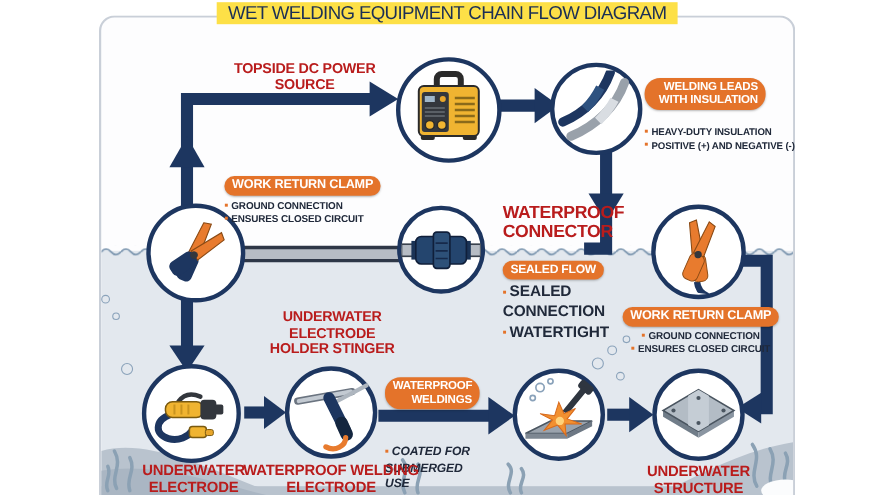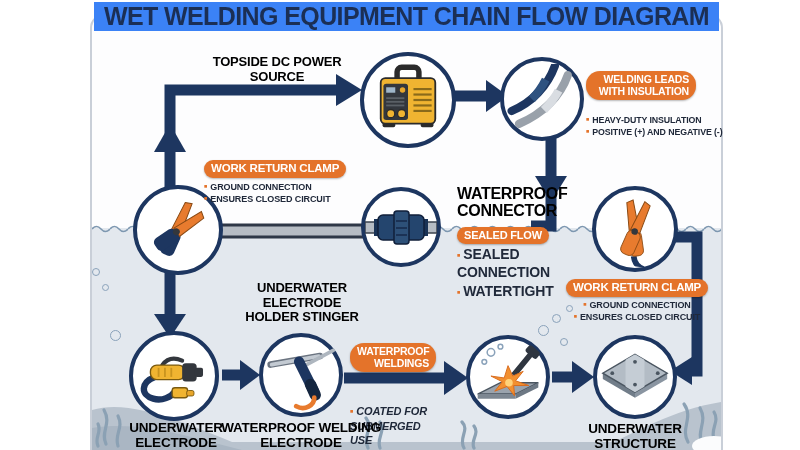--- a/index.html
+++ b/index.html
@@ -7,29 +7,29 @@
          font-family:"Liberation Sans",sans-serif;}
   
   .frame{position:absolute;left:90px;top:14px;width:633px;height:436px;
          border:2px solid #c9cfd8;border-radius:14px 14px 0 0;border-bottom:none;
          box-sizing:border-box;overflow:hidden;background:#fdfdfe;}
   .water{position:absolute;left:0;right:0;top:212px;bottom:0;background:#e3e8ee;}
   .waveline{position:absolute;left:0;top:-5px;width:100%;height:10px;}
   .seabedsvg{position:absolute;left:0;bottom:0;width:100%;height:70px;}
   
   .title{position:absolute;left:90px;top:2px;width:633px;text-align:center;z-index:30;}
-  .title span{display:inline-block;background:#3b82f6;padding:0 10px;
-        color:#1b2f55;font-size:25px;font-weight:bold;letter-spacing:-0.6px;white-space:nowrap;}
+  .title span{display:inline-block;background:#fde047;padding:0 10px;
+        color:#1b2f55;font-size:17px;font-weight:normal;letter-spacing:-0.6px;white-space:nowrap;}
   
   .node{position:absolute;background:#ffffff;border:4px solid #1d3660;border-radius:50%;
         box-sizing:border-box;display:flex;align-items:center;justify-content:center;z-index:20;}
   
   .flows{position:absolute;left:0;top:0;width:800px;height:450px;z-index:10;}
   
-  .navytext{position:absolute;color:#000000;font-weight:bold;text-align:center;
+  .navytext{position:absolute;color:#b91c1c;font-weight:bold;text-align:center;
         line-height:1.12;letter-spacing:-0.2px;z-index:25;}
   .obox{background:#e4732a;color:#ffffff;font-weight:bold;text-align:right;
         display:inline-block;padding:2px 7px;line-height:1.18;letter-spacing:-0.2px;
         box-shadow:0 1px 2px rgba(0,0,0,.28);border-radius:14px;}
   .callout{position:absolute;z-index:25;}
   .bullets{font-size:9px;font-weight:bold;color:#20293a;line-height:1.35;letter-spacing:-0.1px;}
   .bullets .bl::before{content:"\25A0";color:#e4732a;font-size:5.5px;vertical-align:2px;margin-right:3px;}
   .bubble{position:absolute;border:1.5px solid #8aa2ba;border-radius:50%;z-index:8;background:transparent;}
 </style>
 </head>
@@ -127,21 +127,21 @@
       <div class="obox" style="font-size:10.5px;width:96px;">WELDING LEADS WITH INSULATION</div>
     </div>
     <div class="bullets" style="margin-top:15px;font-size:8.8px;">
       <div class="bl">HEAVY-DUTY INSULATION</div>
       <div class="bl">POSITIVE (+) AND NEGATIVE (-)</div>
     </div>
   </div>
 
   <div class="callout" style="left:457px;top:186px;width:150px;">
     <div class="navytext" style="position:static;text-align:left;font-size:16px;line-height:1.05;letter-spacing:-0.3px;width:130px;">WATERPROOF CONNECTOR</div>
-    <div class="obox" style="font-size:11px;margin-top:7px;">SEALED FLOW</div>
+    <div class="obox" style="font-size:11px;margin-top:17px;">SEALED FLOW</div>
     <div class="bullets" style="margin-top:1px;font-size:14px;">
       <div class="bl">SEALED CONNECTION</div>
       <div class="bl">WATERTIGHT</div>
     </div>
   </div>
 
   <div class="callout" style="left:558px;top:277px;width:158px;text-align:center;">
     <div class="obox" style="font-size:11.5px;">WORK RETURN CLAMP</div>
     <div class="bullets" style="margin-top:2px;">
       <div class="bl">GROUND CONNECTION</div>

